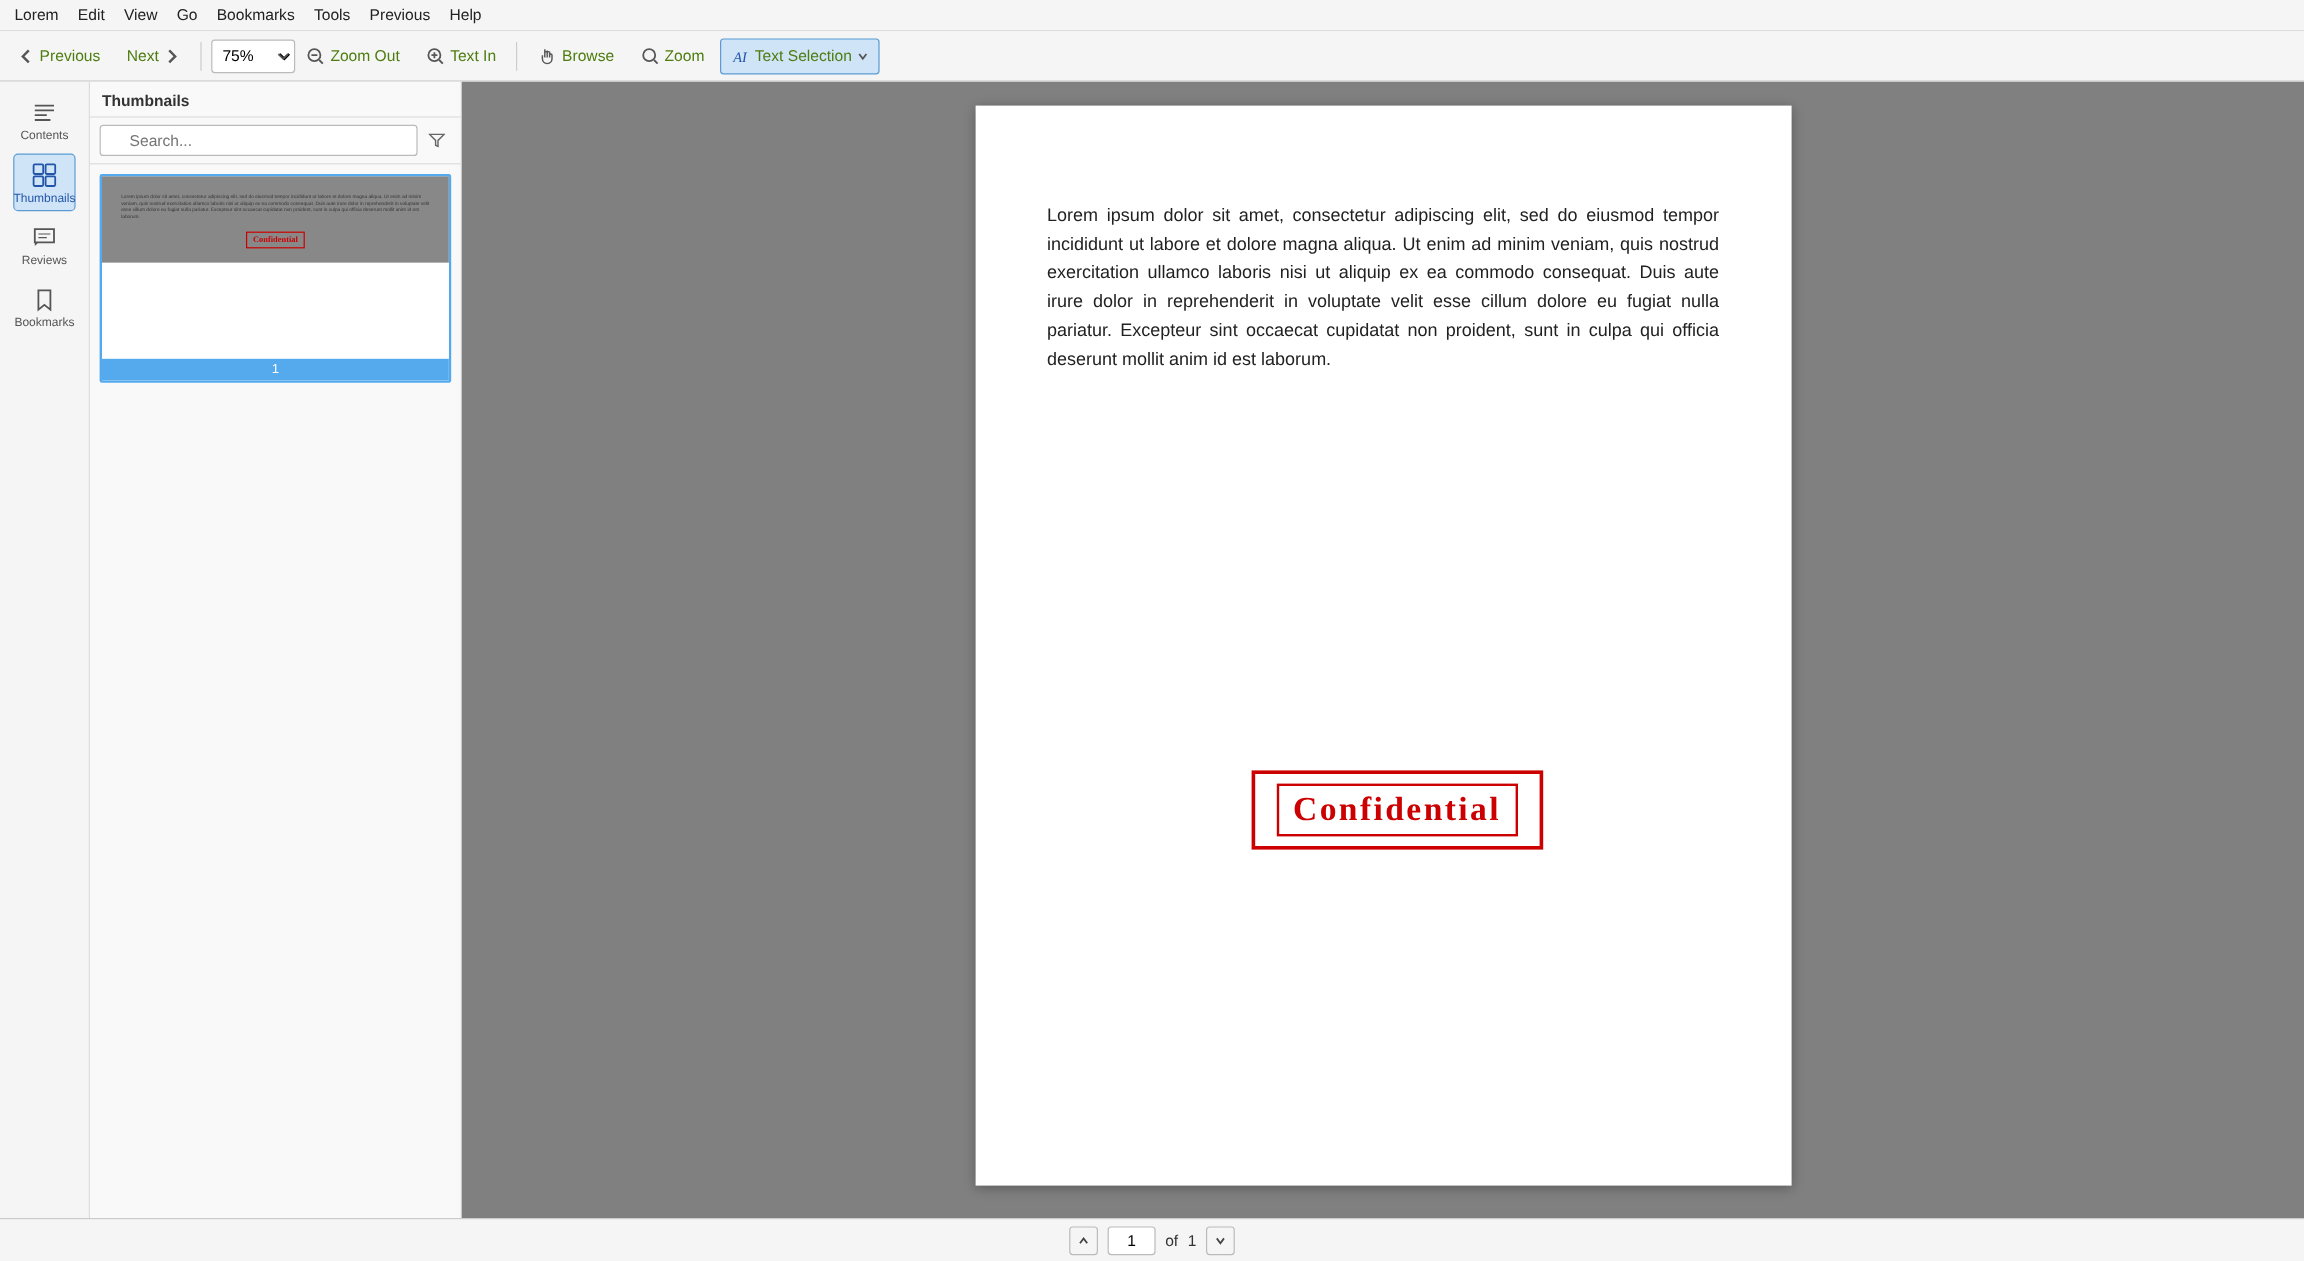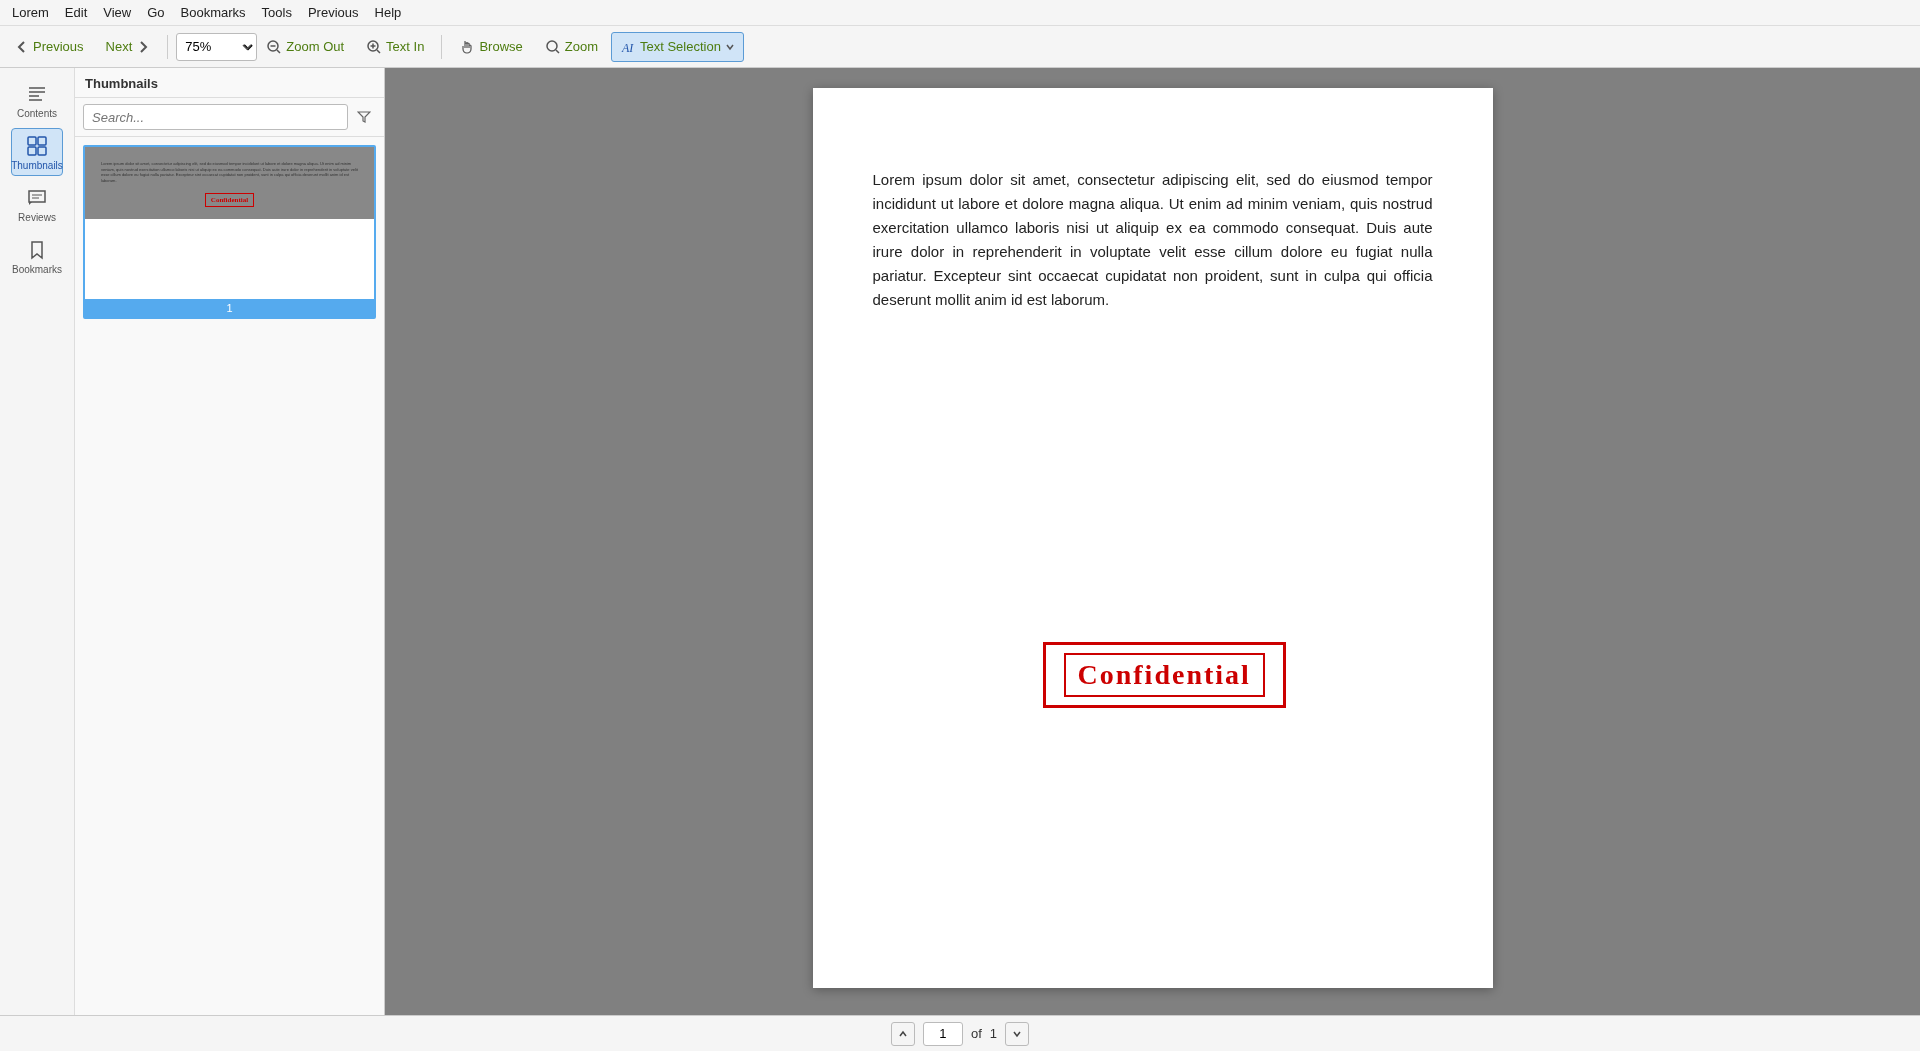--- a/index.html
+++ b/index.html
@@ -7,36 +7,36 @@
 
     
     .menubar { display: flex; align-items: center; background: #f5f5f5; border-bottom: 1px solid #ddd; height: 26px; padding: 0 4px; flex-shrink: 0; }
     .menubar-item { padding: 2px 8px; font-size: 13px; cursor: pointer; color: #222; }
 
     
     .toolbar { display: flex; align-items: center; background: #f5f5f5; border-bottom: 1px solid #ccc; height: 42px; padding: 0 6px; gap: 4px; flex-shrink: 0; }
     .toolbar-btn { display: flex; align-items: center; gap: 4px; padding: 4px 8px; font-size: 13px; background: transparent; border: 1px solid transparent; border-radius: 3px; cursor: pointer; color: #4d7c0f; height: 30px; }
     .toolbar-btn.active { background: #d0e4f7; border-color: #5b9bd5; }
     .toolbar-separator { width: 1px; background: #ccc; height: 24px; margin: 0 4px; }
-    .zoom-select { width: 81px; height: 28px; font-size: 13px; border: 1px solid #bbb; border-radius: 3px; padding: 2px 4px; background: #fff; }
+    .zoom-select { width: 70px; height: 28px; font-size: 13px; border: 1px solid #bbb; border-radius: 3px; padding: 2px 4px; background: #fff; }
 
     
     .main { display: flex; flex: 1; overflow: hidden; }
 
     
     .sidebar-icons { width: 75px; background: #f5f5f5; border-right: 1px solid #ddd; display: flex; flex-direction: column; align-items: center; padding-top: 8px; gap: 4px; flex-shrink: 0; }
     .sidebar-icon-btn { display: flex; flex-direction: column; align-items: center; justify-content: center; width: 52px; padding: 6px 4px 4px; border-radius: 4px; cursor: pointer; color: #555; font-size: 10px; gap: 3px; border: 1px solid transparent; }
     .sidebar-icon-btn.active { background: #d0e4f7; border-color: #5b9bd5; color: #2255aa; }
     .sidebar-icon-btn svg { width: 22px; height: 22px; }
 
     
     .thumbnails-panel { width: 310px; background: #f9f9f9; border-right: 1px solid #ccc; display: flex; flex-direction: column; flex-shrink: 0; }
     .thumbnails-header { padding: 8px 10px 6px; font-size: 13px; font-weight: 600; color: #333; border-bottom: 1px solid #ddd; }
     .search-row { display: flex; align-items: center; padding: 6px 8px; border-bottom: 1px solid #ddd; gap: 4px; }
-    .search-input { flex: 1; height: 26px; border: 1px solid #bbb; border-radius: 3px; padding: 2px 8px; font-size: 13px; background: #fff; font-style: italic; }
+    .search-input { flex: 1; height: 26px; border: 1px solid #bbb; border-radius: 3px; padding: 2px 24px; font-size: 13px; background: #fff; }
     .filter-btn { width: 24px; height: 24px; background: transparent; border: none; cursor: pointer; color: #666; font-size: 14px; display: flex; align-items: center; justify-content: center; }
     .thumbnails-list { flex: 1; overflow-y: auto; padding: 8px; }
     .thumbnail-item { border: 2px solid #55aaee; border-radius: 2px; background: #fff; margin-bottom: 8px; cursor: pointer; position: relative; }
     .thumbnail-page { background: #888; padding: 6px; }
     .thumbnail-white-area { background: #fff; height: 80px; }
     .thumbnail-number { text-align: center; font-size: 11px; color: #333; padding: 3px 0; background: #55aaee; color: #fff; }
 
     
     .pdf-area { flex: 1; background: #808080; display: flex; justify-content: center; align-items: flex-start; overflow-y: auto; padding: 20px; position: relative; }
     .pdf-page { background: #fff; width: 680px; min-height: 900px; box-shadow: 0 2px 10px rgba(0,0,0,0.3); position: relative; padding: 80px 60px 60px; }

